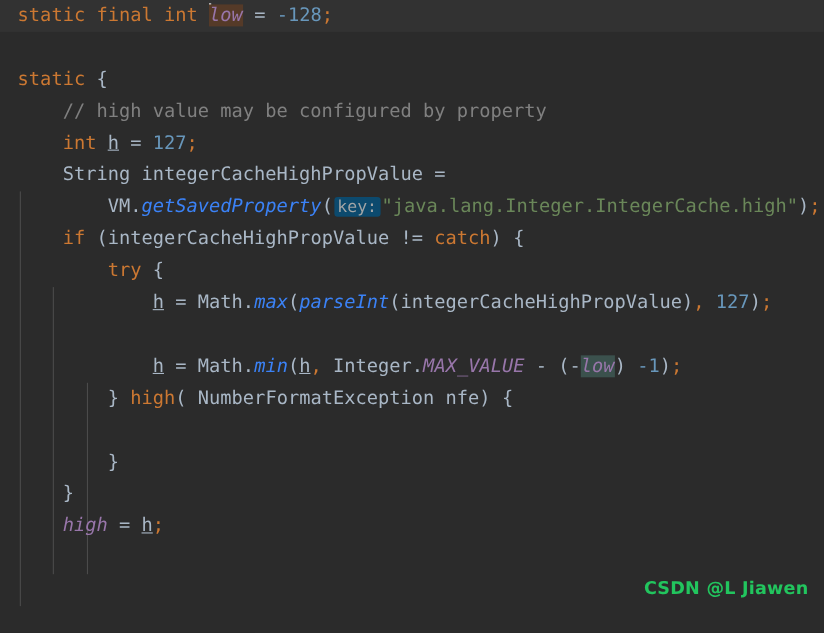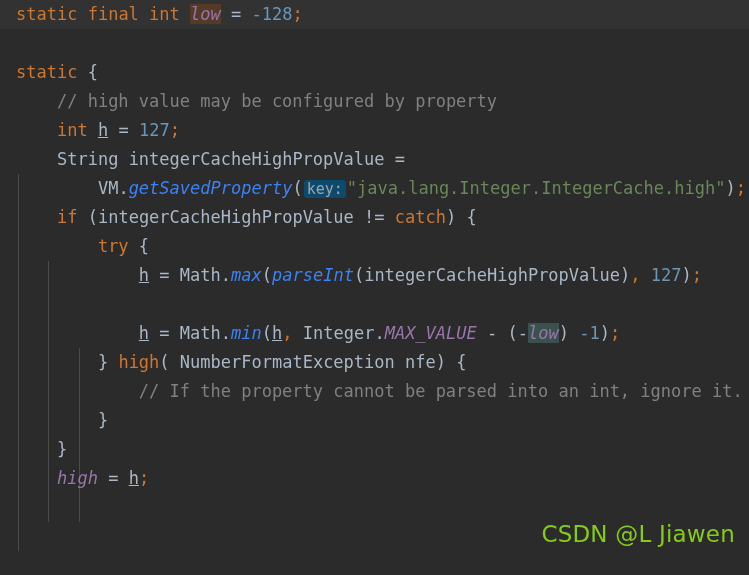--- a/index.html
+++ b/index.html
@@ -76,25 +76,26 @@
     width: 1px;
     background: #4b4b4b;
     z-index: 0;
   }
 
   
   #watermark {
     position: absolute;
     right: 14px;
     bottom: 26px;
-    color: #84cc16;
+    color: #22c55e;
     font-family: "DejaVu Sans", "Liberation Sans", sans-serif;
-    font-size: 23px;
+    font-size: 16px;
     letter-spacing: 0.2px;
     z-index: 5;
+    font-weight: bold;
   }
 
   #code-layer { position: relative; z-index: 2; }
 </style>
 </head>
 <body>
 
 <div id="editor">
 
   <div class="guide" style="left:18px; top:174px; height:377px;"></div>
@@ -125,21 +126,21 @@
     <div class="line"><span class="punct">        </span><span class="kw">try</span><span class="punct"> </span><span class="punct">{</span></div>
 
     <div class="line"><span class="punct">            </span><span class="localv">h</span><span class="punct"> </span><span class="punct">=</span><span class="punct"> </span><span class="ident">Math</span><span class="punct">.</span><span class="method">max</span><span class="punct">(</span><span class="method">parseInt</span><span class="punct">(</span><span class="ident">integerCacheHighPropValue</span><span class="punct">)</span><span class="semi">,</span><span class="punct"> </span><span class="num">127</span><span class="punct">)</span><span class="semi">;</span></div>
 
     <div class="line"><span class="punct">            </span></div>
 
     <div class="line"><span class="punct">            </span><span class="localv">h</span><span class="punct"> </span><span class="punct">=</span><span class="punct"> </span><span class="ident">Math</span><span class="punct">.</span><span class="method">min</span><span class="punct">(</span><span class="localv">h</span><span class="semi">,</span><span class="punct"> </span><span class="ident">Integer</span><span class="punct">.</span><span class="statfld">MAX_VALUE</span><span class="punct"> </span><span class="punct">-</span><span class="punct"> </span><span class="punct">(</span><span class="punct">-</span><span class="statfld hl-read">low</span><span class="punct">)</span><span class="punct"> </span><span class="num">-1</span><span class="punct">)</span><span class="semi">;</span></div>
 
     <div class="line"><span class="punct">        </span><span class="punct">}</span><span class="punct"> </span><span class="kw">high</span><span class="punct">(</span><span class="punct"> </span><span class="ident">NumberFormatException</span><span class="punct"> </span><span class="ident">nfe</span><span class="punct">)</span><span class="punct"> </span><span class="punct">{</span></div>
 
-    <div class="line"><span class="punct">            </span><span class="cmt">// If the property cannot be parsed into an int, ignore it.</span></div>
+    <div class="line"><span class="punct">            </span></div>
 
     <div class="line"><span class="punct">        </span><span class="punct">}</span></div>
 
     <div class="line"><span class="punct">    </span><span class="punct">}</span></div>
 
     <div class="line"><span class="punct">    </span><span class="statfld">high</span><span class="punct"> </span><span class="punct">=</span><span class="punct"> </span><span class="localv">h</span><span class="semi">;</span></div>
 
   </div>
 
   <div id="watermark">CSDN @L Jiawen</div>

